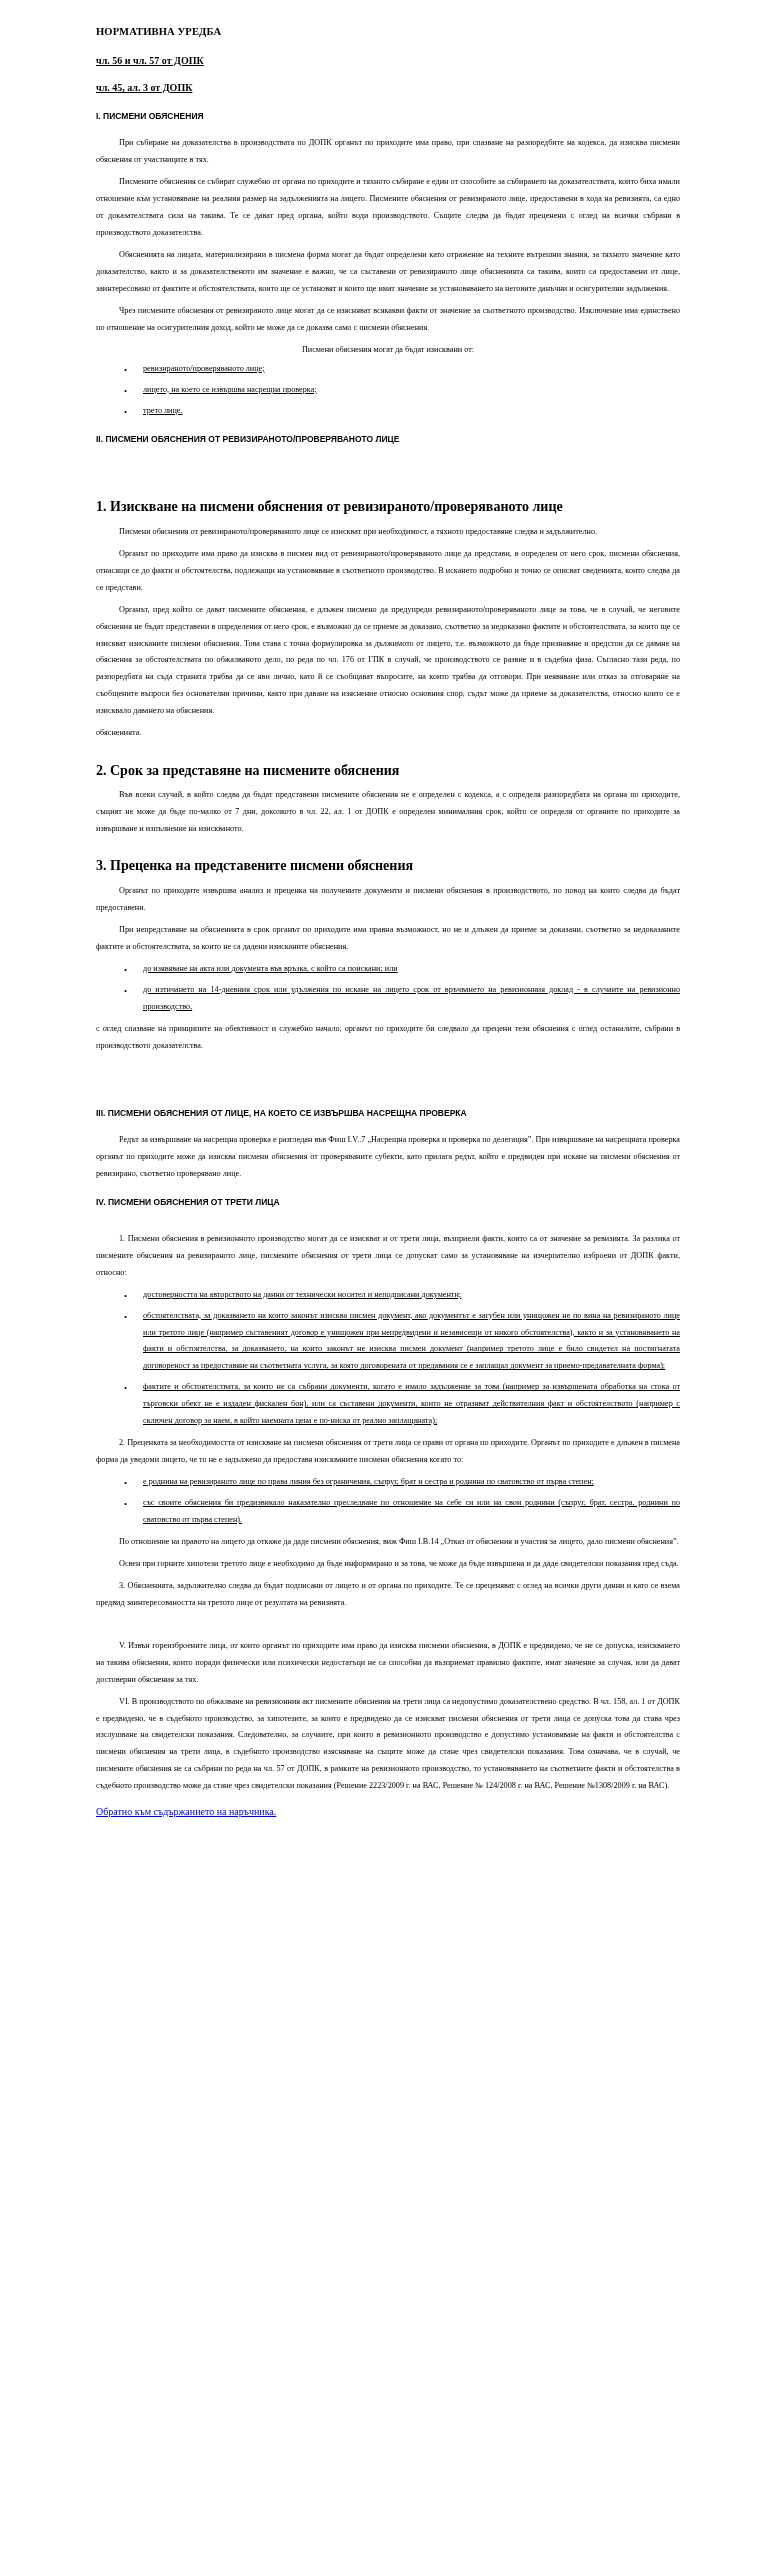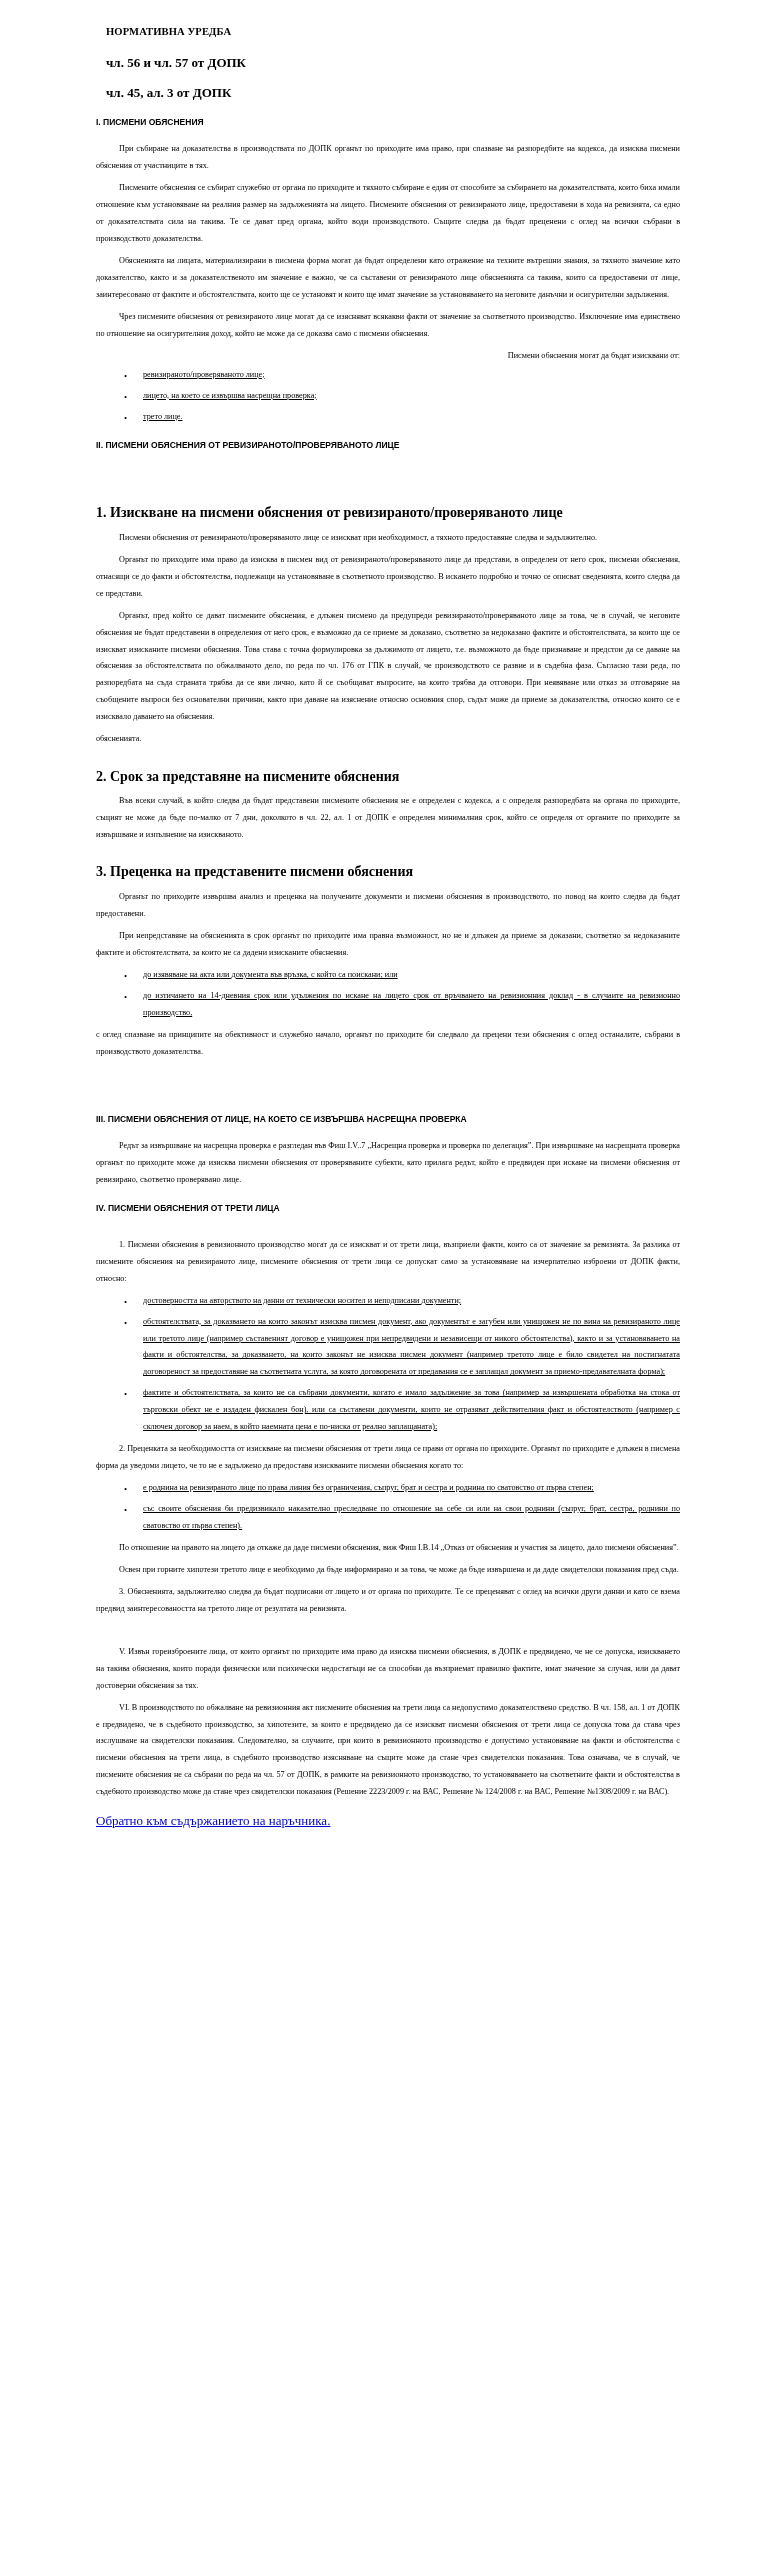--- a/index.html
+++ b/index.html
@@ -14,36 +14,37 @@
     color: #000000;
   }
   .page {
     width: 771px;
     min-height: 4087px;
     box-sizing: border-box;
     padding: 27px 91px 20.6px 96px;
     background: #ffffff;
   }
   .doc-head {
-    margin: 0 0 0 10px;
+    margin: 0 0 0 0;
   }
   .head-title {
     font-family: "Liberation Serif", "DejaVu Serif", serif;
     font-weight: bold;
     font-size: 10.6px;
     line-height: 1.0;
     letter-spacing: 0.1px;
     margin: 0 0 18.5px 0;
   }
   .head-ref {
     font-family: "Liberation Serif", "DejaVu Serif", serif;
     font-weight: bold;
-    font-size: 13px;
+    font-size: 10px;
     line-height: 1.0;
     margin: 0 0 17px 0;
+    text-decoration: underline;
   }
   .sec-head {
     font-family: "Liberation Sans", "DejaVu Sans", sans-serif;
     font-weight: bold;
     font-size: 8.5px;
     line-height: 1.62;
     text-align: justify;
     text-align-last: left;
     margin: 13.4px 0 11.3px 0;
   }
@@ -60,21 +61,21 @@
     line-height: 2.06;
     text-align: justify;
     text-indent: 23px;
     margin: 0 0 5.2px 0;
     hyphens: none;
   }
   p.body.noind { text-indent: 0; }
   p.lead-in {
     font-size: 8.2px;
     line-height: 2.06;
-    text-align: right;
+    text-align: center;
     text-indent: 0;
     margin: 5.2px 0 2.1px 0;
   }
   ul.bullets {
     list-style: none;
     margin: 2.1px 0 5.2px 0;
     padding: 0;
   }
   ul.bullets > li {
     position: relative;
@@ -88,21 +89,21 @@
   ul.bullets > li::before {
     content: "\2022";
     position: absolute;
     left: 28px;
     top: 0;
     font-size: 8.8px;
     line-height: 2.06;
   }
   a.back-link {
     color: #0000cc;
-    font-size: 13px;
+    font-size: 10px;
     line-height: 2.0;
   }
   .link-row {
     margin: 7.2px 0 0 0;
     text-indent: 0;
   }
   .spacer-sm { height: 9.3px; }
   .spacer-md { height: 20.6px; }
   .spacer-lg { height: 34px; }
 </style>

